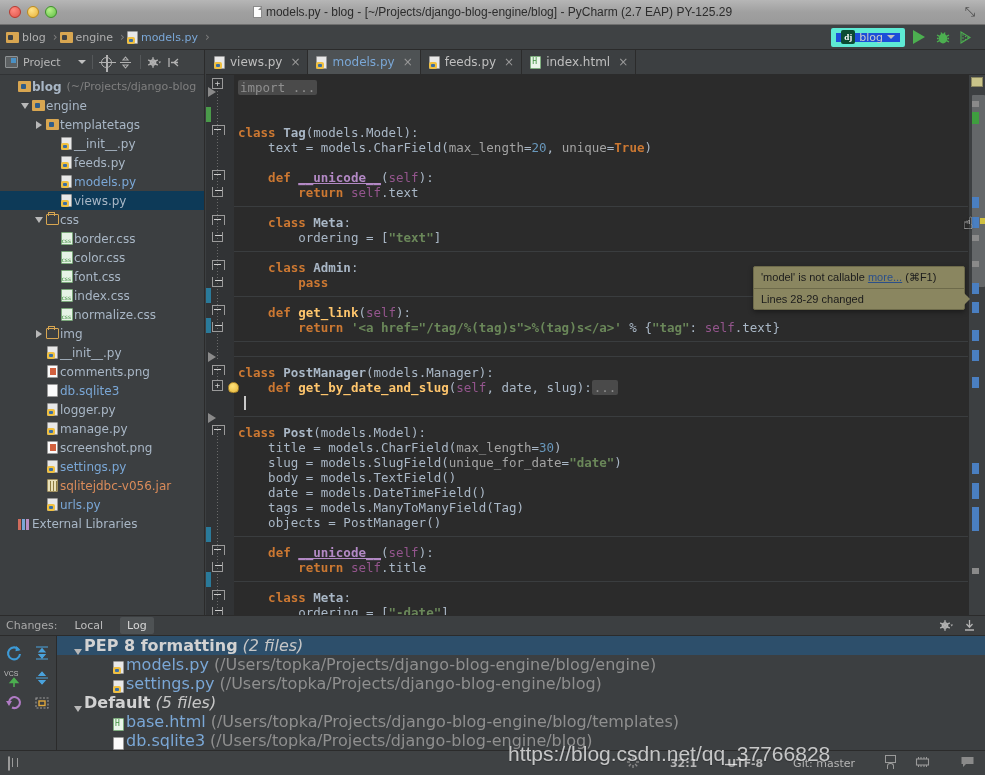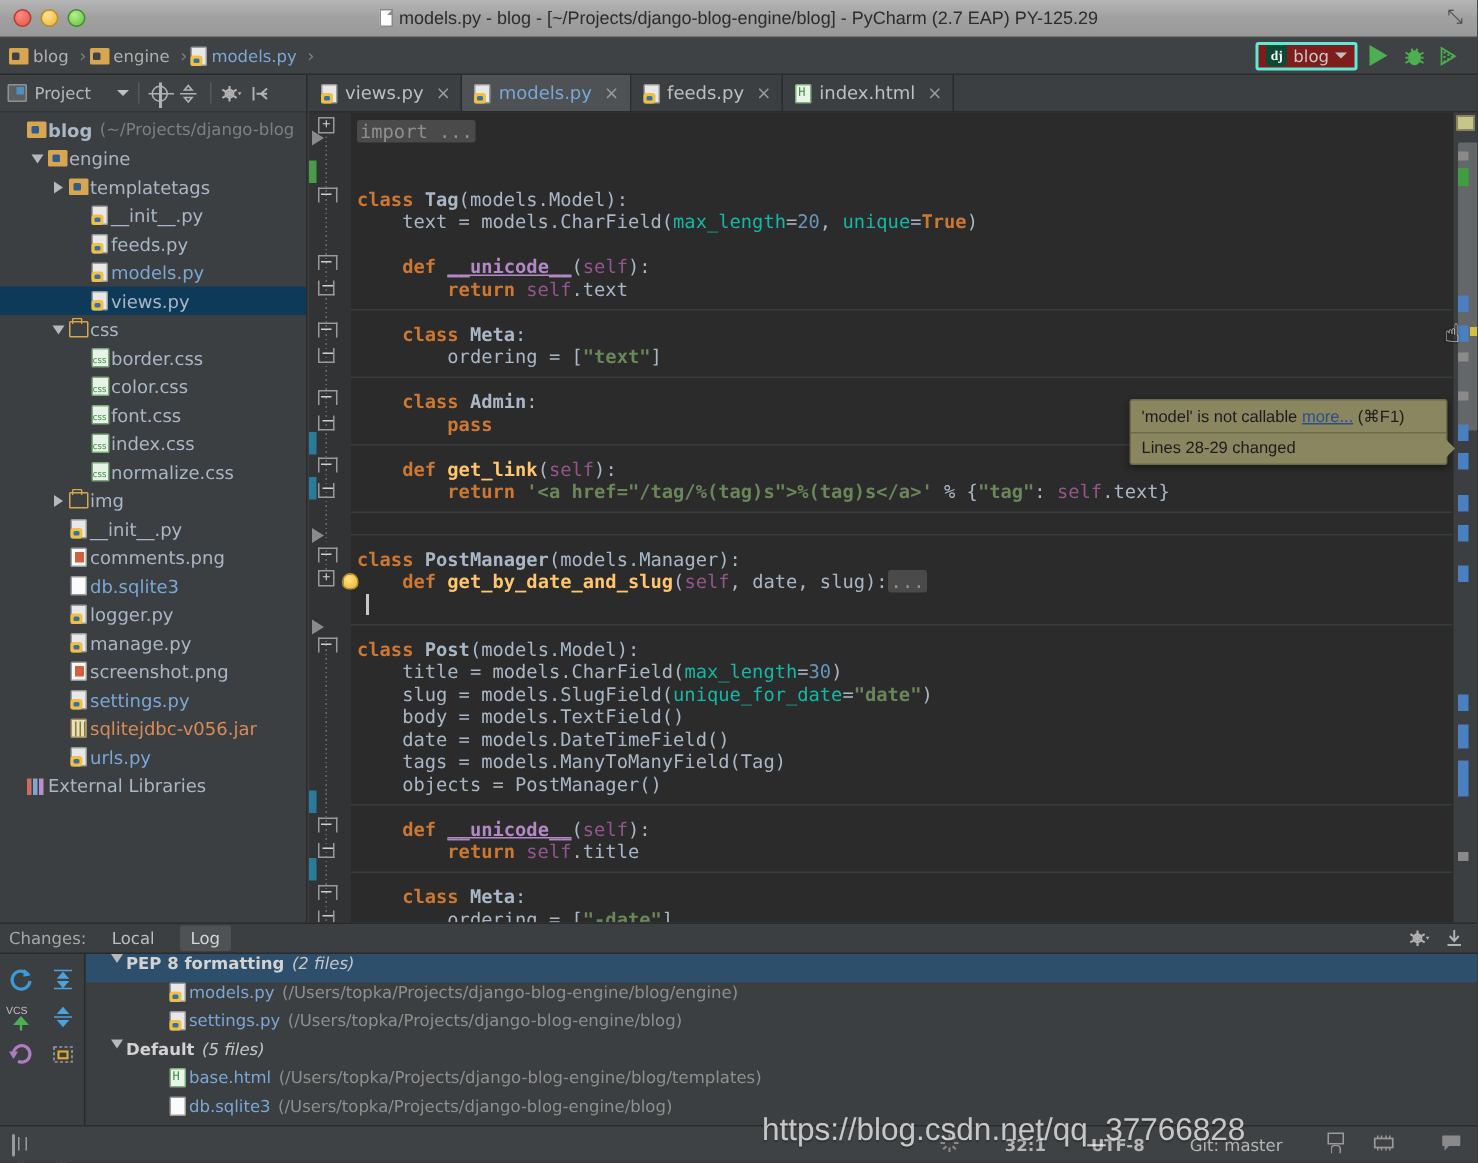--- a/index.html
+++ b/index.html
@@ -66,21 +66,21 @@
   .ic-py:before{content:"";position:absolute;left:-1px;bottom:-1px;width:8px;height:7px;background:#f0c040;border-radius:2px;}
   .ic-py:after{content:"";position:absolute;left:1px;bottom:1px;width:4px;height:3px;background:#3a6ea5;border-radius:1px;}
   .ic-html {
     width:11px;height:13px;background:#e9f5e9;border:1px solid #7fae7f;position:relative;display:inline-block;border-radius:1px;
   }
   .ic-html:after{content:"H";position:absolute;left:1px;top:0px;font-size:8px;color:#3f8f3f;font-family:"DejaVu Sans Mono",monospace;}
 
   .runconfig-area { margin-left:auto; display:flex; align-items:center; gap:4px; padding-right:8px;}
   .runconfig {
     display:flex; align-items:center; gap:4px; height:19px; padding:0 5px;
-    background:#7f1d1d; border:2px solid #5eead4; border-radius:2px;
+    background:#1d4ed8; border:5px solid #5eead4; border-radius:2px;
   }
   .dj-badge{
     display:inline-block;width:14px;height:14px;background:#0c4b33;color:#ffffff;
     font-size:9px;font-weight:bold;line-height:14px;text-align:center;border-radius:2px;
     font-family:"Liberation Serif", serif;
   }
   .runconfig .name{color:#c9c9c9;font-size:11px;}
   .caret-dn{width:0;height:0;border-left:4px solid transparent;border-right:4px solid transparent;border-top:4px solid #c0c0c0;display:inline-block;}
   .btn-icon{width:20px;height:20px;display:flex;align-items:center;justify-content:center;cursor:default;}
   .play-tri{width:0;height:0;border-top:7px solid transparent;border-bottom:7px solid transparent;border-left:12px solid #4caf50;}
@@ -174,21 +174,21 @@
     position:absolute;left:28px;top:0;width:751px;height:540px;
     font-family:"DejaVu Sans Mono","Liberation Mono",monospace;
     font-size:12.5px; line-height:15px; color:#a9b7c6; white-space:pre;
   }
   .ln{position:absolute;left:0;height:28px;padding-left:4px;}
   .kw{color:#cc7832;font-weight:bold;}
   .cls{color:#a9b7c6;font-weight:bold;}
   .fn{color:#ffc66d;font-weight:bold;}
   .magic{color:#b389c5;font-weight:bold;text-decoration:underline;}
   .self{color:#94558d;}
-  .param{color:#14b8a6;}
+  .param{color:#a3a3a3;}
   .num{color:#6897bb;}
   .str{color:#6a8759;font-weight:bold;}
   .plain{color:#a9b7c6;}
   .folded{background:#4a4a4a;color:#8f8f8f;border-radius:2px;padding:0 2px;}
   .sepline{position:absolute;left:28px;width:740px;height:1px;background:#3a3d3f;}
   .caret{position:absolute;width:1.5px;height:14px;background:#c8c8c8;}
 
   
   .tooltip{
     position:absolute; right:20px; top:191px; width:212px;
@@ -234,21 +234,21 @@
   .ch-tab{font-size:11px;color:#bdbdbd;padding:2px 7px;border-radius:2px;}
   .ch-tab.active{background:#4e5254;color:#d6d6d6;}
   .ch-head-right{margin-left:auto;display:flex;align-items:center;gap:7px;padding-right:8px;}
   .ch-body{display:flex;height:115px;}
   .ch-left{
     width:57px;background:#3c3f41;border-right:1px solid #2b2b2b;
     display:flex;flex-wrap:wrap;align-content:flex-start;padding:4px 0 0 0;position:relative;
   }
   .chl-btn{width:28px;height:25px;display:flex;align-items:center;justify-content:center;}
   .ch-list{flex:1;background:#3c3f41;overflow:hidden;}
-  .ch-row{height:19px;display:flex;align-items:flex-start;font-size:11px;padding-left:6px;white-space:nowrap;}
+  .ch-row{height:19px;display:flex;align-items:flex-end;font-size:16px;padding-left:6px;white-space:nowrap;}
   .ch-row.sel{background:#2d4f6b;}
   .ch-name{color:#d2d2d2;font-weight:bold;}
   .ch-count{color:#c6c6c6;font-style:italic;margin-left:5px;}
   .ch-file{color:#7aa7d6;}
   .ch-path{color:#8f8f8f;margin-left:5px;}
 
   
   .statusbar{
     position:absolute;left:0;top:750px;width:985px;height:25px;background:#3f4244;border-top:1px solid #2b2b2b;
     display:flex;align-items:center;

